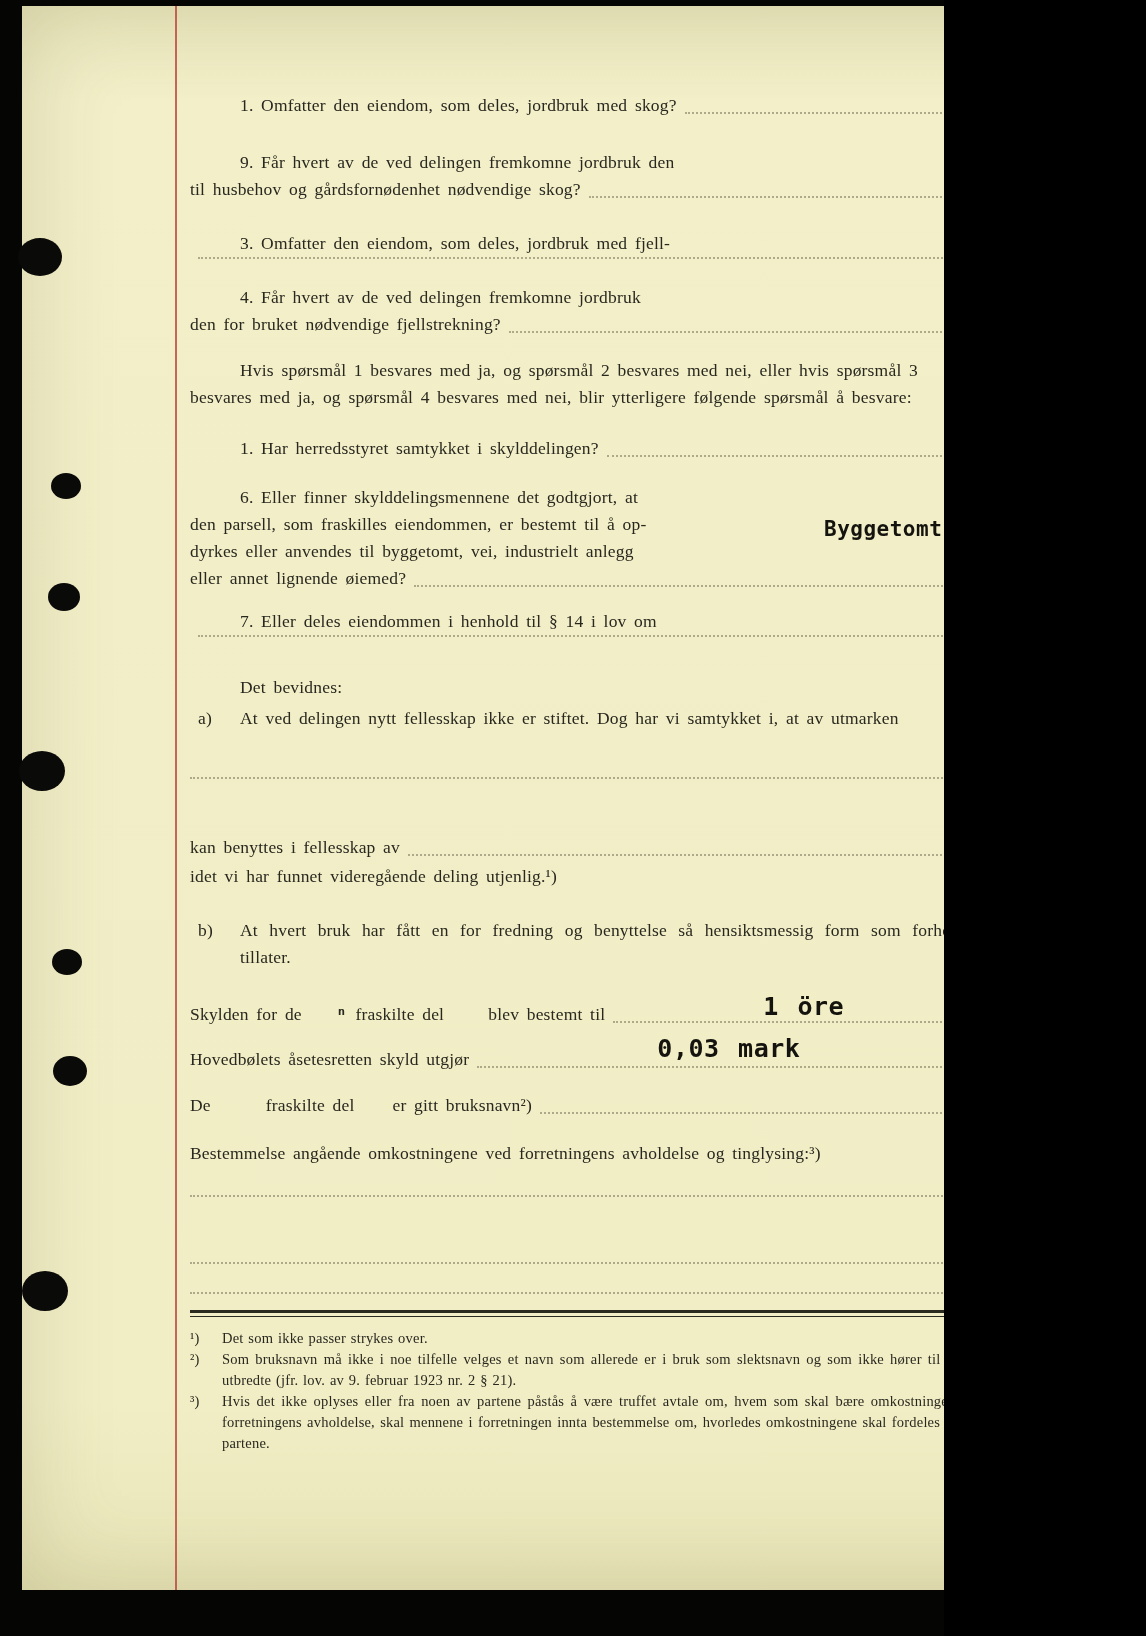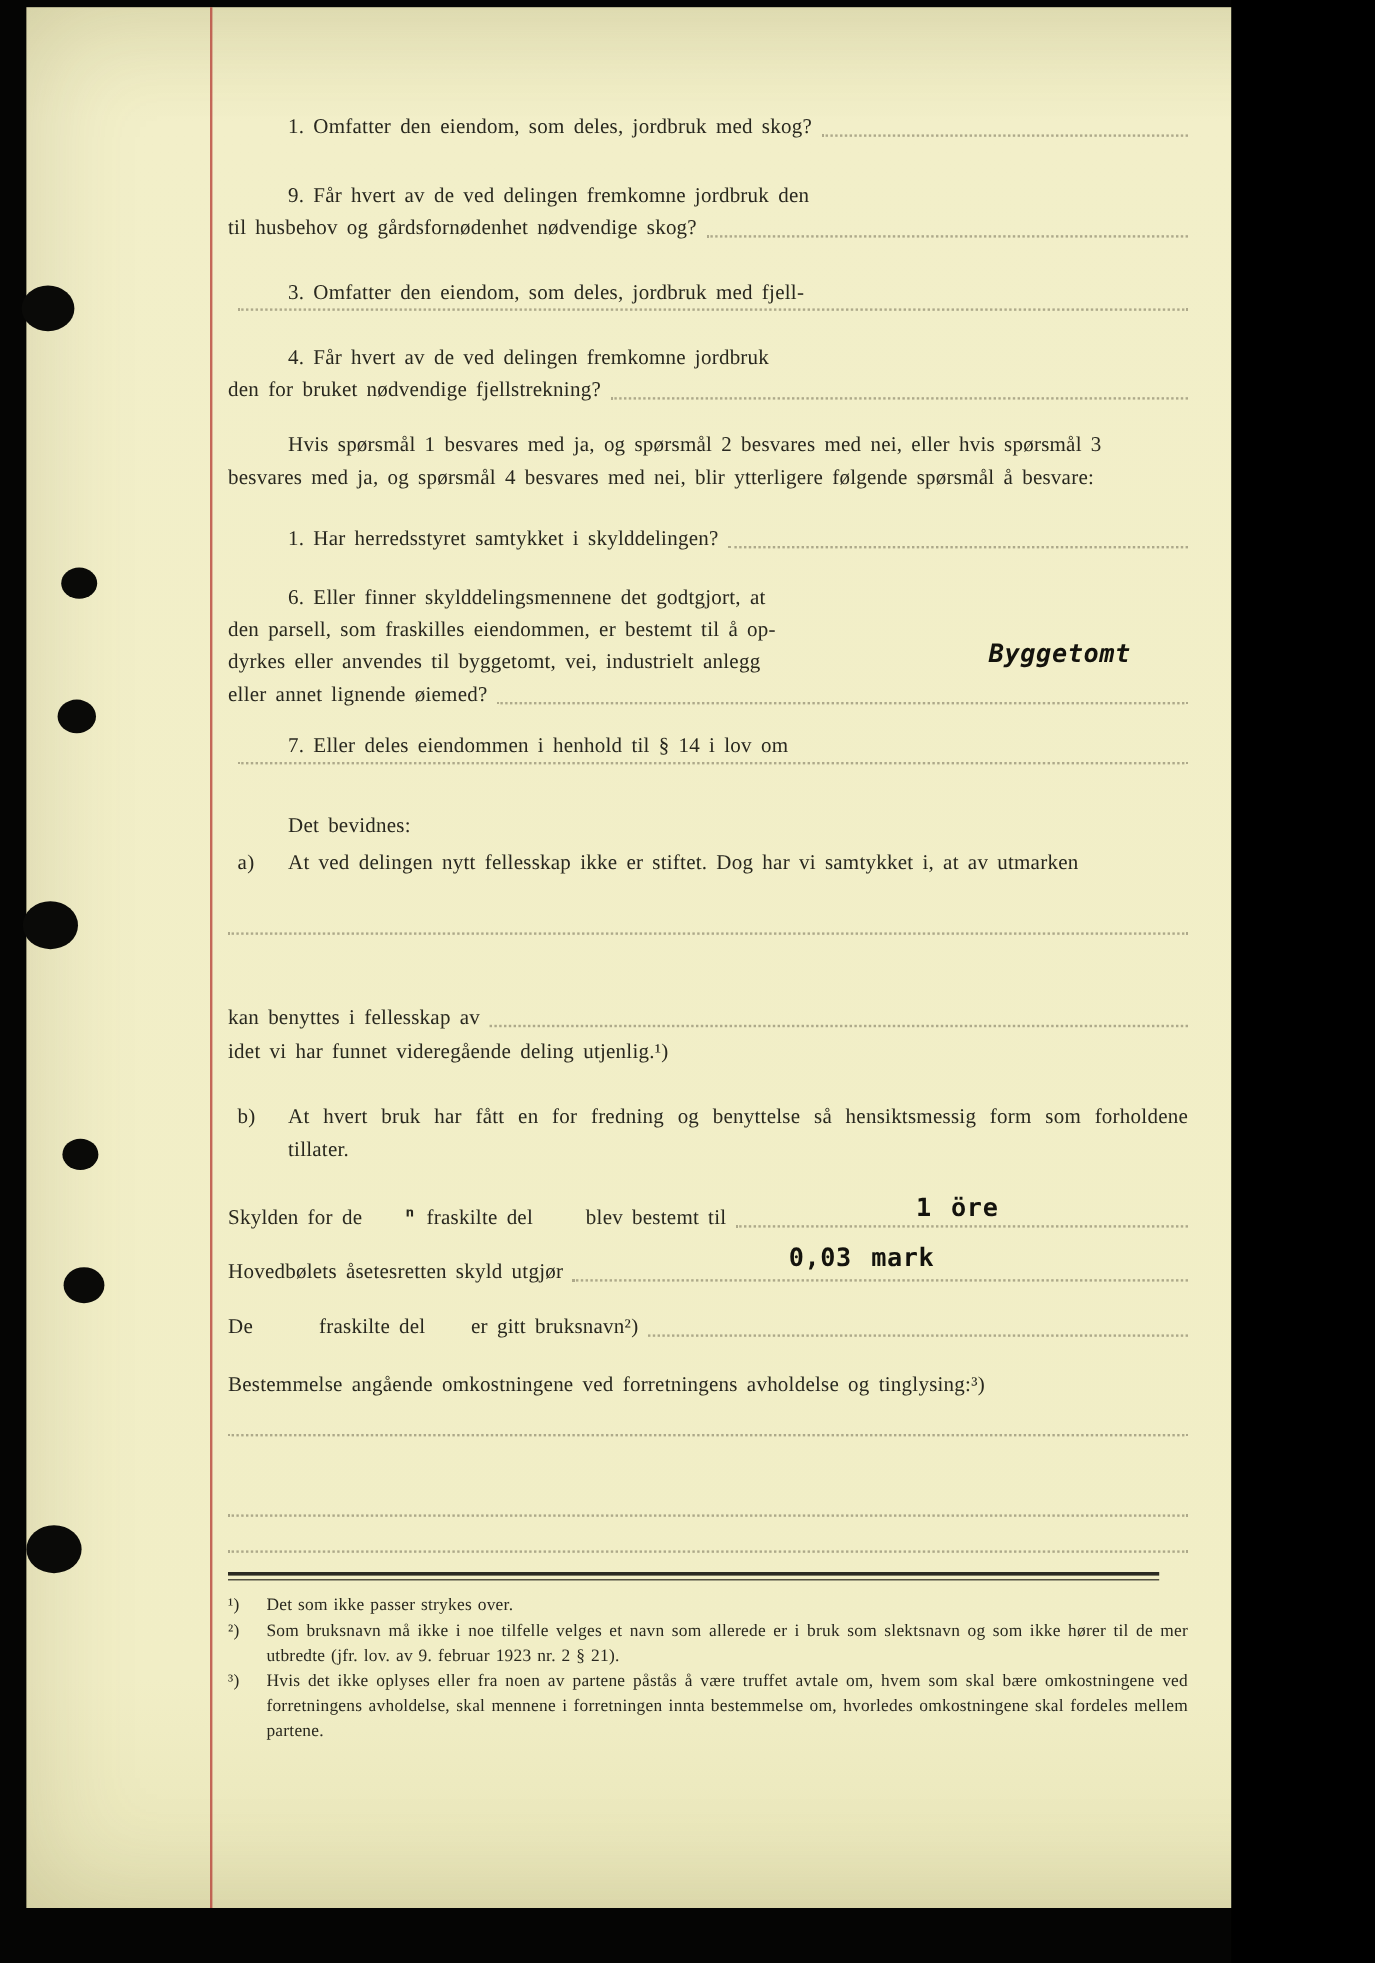--- a/index.html
+++ b/index.html
@@ -1,18 +1,18 @@
 <!DOCTYPE html>
 <html><head>
 <meta charset="utf-8">
 <style>
   * { margin:0; padding:0; box-sizing:border-box; }
   html,body { background:#000; }
   .page {
-    position:relative; width:1026px; height:1636px;
+    position:relative; width:944px; height:1636px;
     background:#050504; overflow:hidden;
     font-family:"Liberation Serif", serif;
   }
   .paper {
     position:absolute; left:22px; top:6px; width:1119px; height:1584px;
     background:linear-gradient(180deg,#ece9bf 0%, #f2efc9 6%, #f1eec6 88%, #e8e5b8 100%);
     box-shadow: inset 0 0 90px rgba(110,100,55,.22);
   }
   .redline {
     position:absolute; left:153px; top:0; bottom:0; width:2px;
@@ -26,25 +26,25 @@
   }
   .ind { padding-left:50px; }
   .dotrow { display:flex; }
   .dotrow .t { white-space:nowrap; }
   .fill {
     flex:1 1 auto; margin:0 0 5px 8px; align-self:flex-end;
     border-bottom:2px dotted rgba(105,100,78,.5); position:relative; min-width:20px;
   }
   .typed {
     font-family:"DejaVu Sans Mono", monospace; font-weight:700;
-    font-size:21px; letter-spacing:.5px; color:#14130d; white-space:nowrap;
+    font-size:25px; letter-spacing:.5px; color:#14130d; white-space:nowrap;
   }
   .fill .typed { position:absolute; bottom:1px; }
   .q6wrap { position:relative; }
-  .ansB { position:absolute; left:634px; top:48px; font-size:21px;font-style:italic; }
+  .ansB { position:absolute; left:634px; top:32px; font-size:21px; }
   .hang { position:relative; padding-left:50px; text-align:justify; }
   .hang .mk { position:absolute; left:8px; top:0; }
   .blank { border-bottom:2px dotted rgba(105,100,78,.5); height:0; }
   .rule {
     width:776px; height:7px; margin-top:16px;
     border-top:3px solid #2b2a21; border-bottom:1px solid #2b2a21;
   }
   .fnotes { margin-top:11px; font-size:14.5px; line-height:21px; word-spacing:1px; }
   .fn { display:flex; text-align:justify; }
   .fn .fnm { flex:none; width:32px; }

